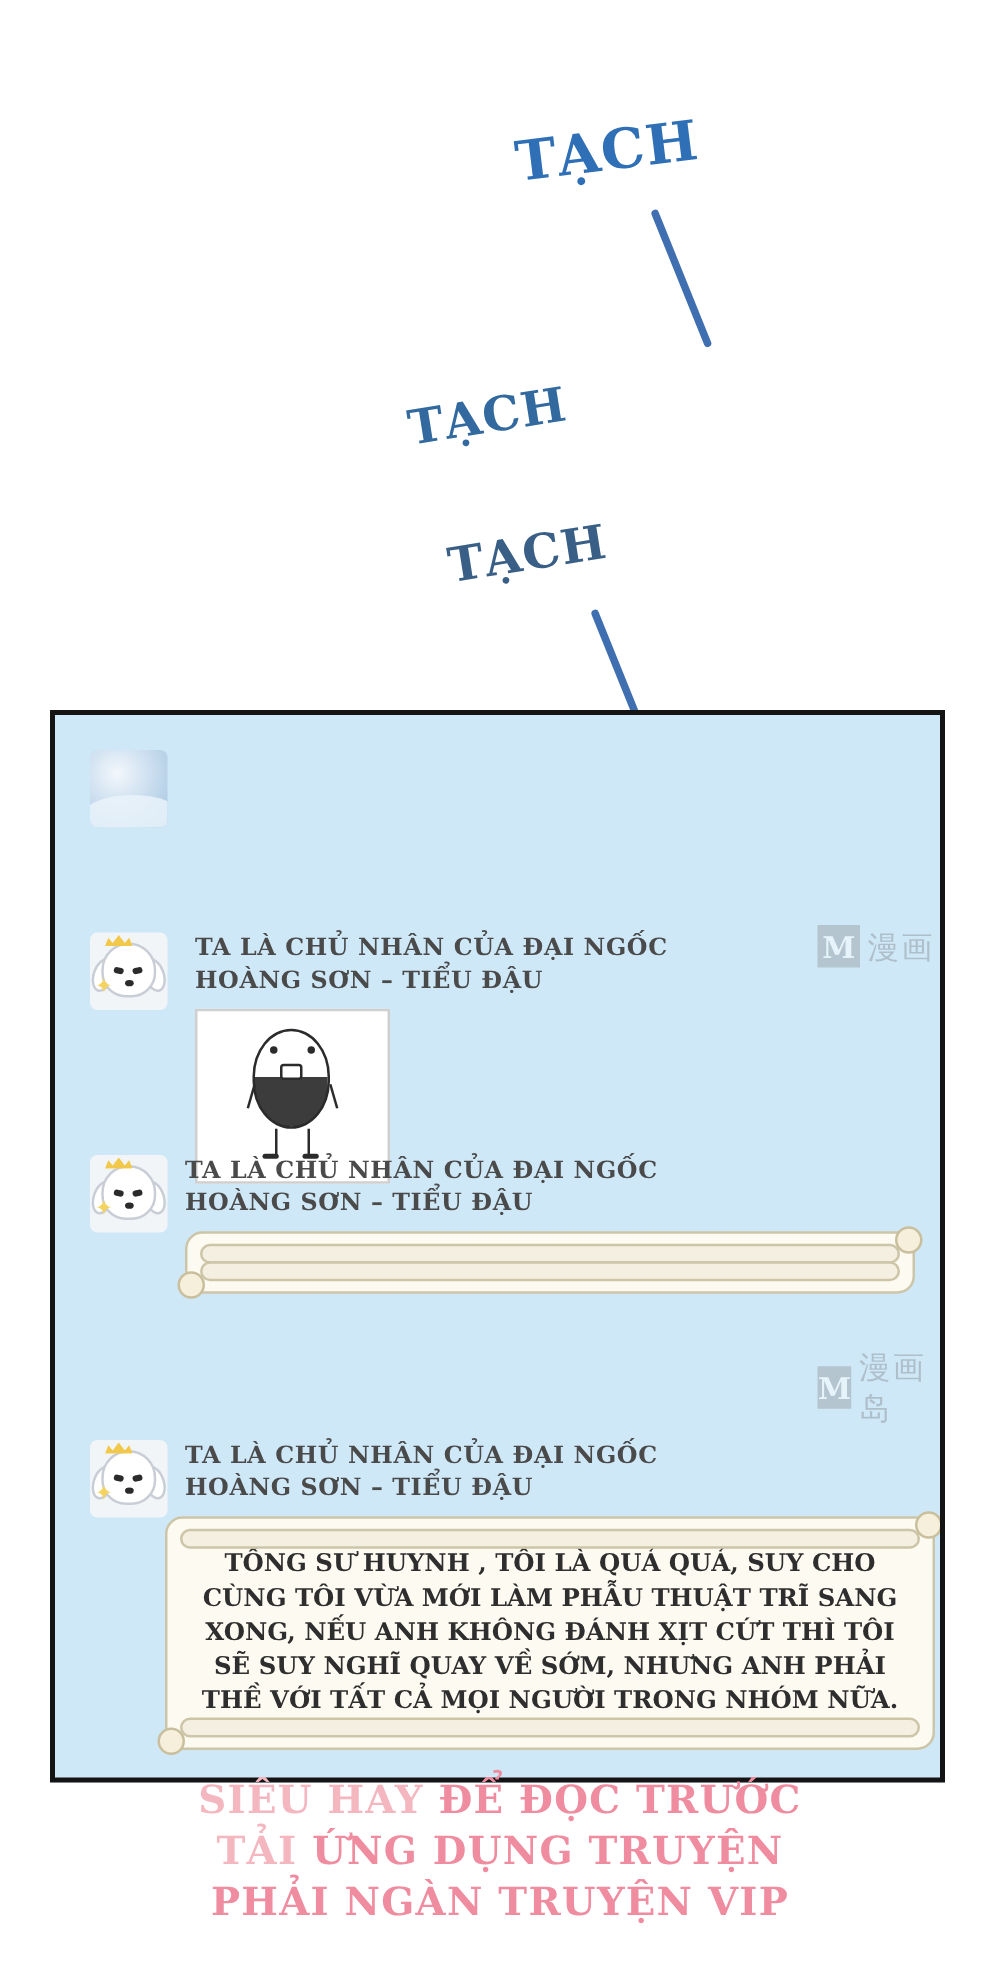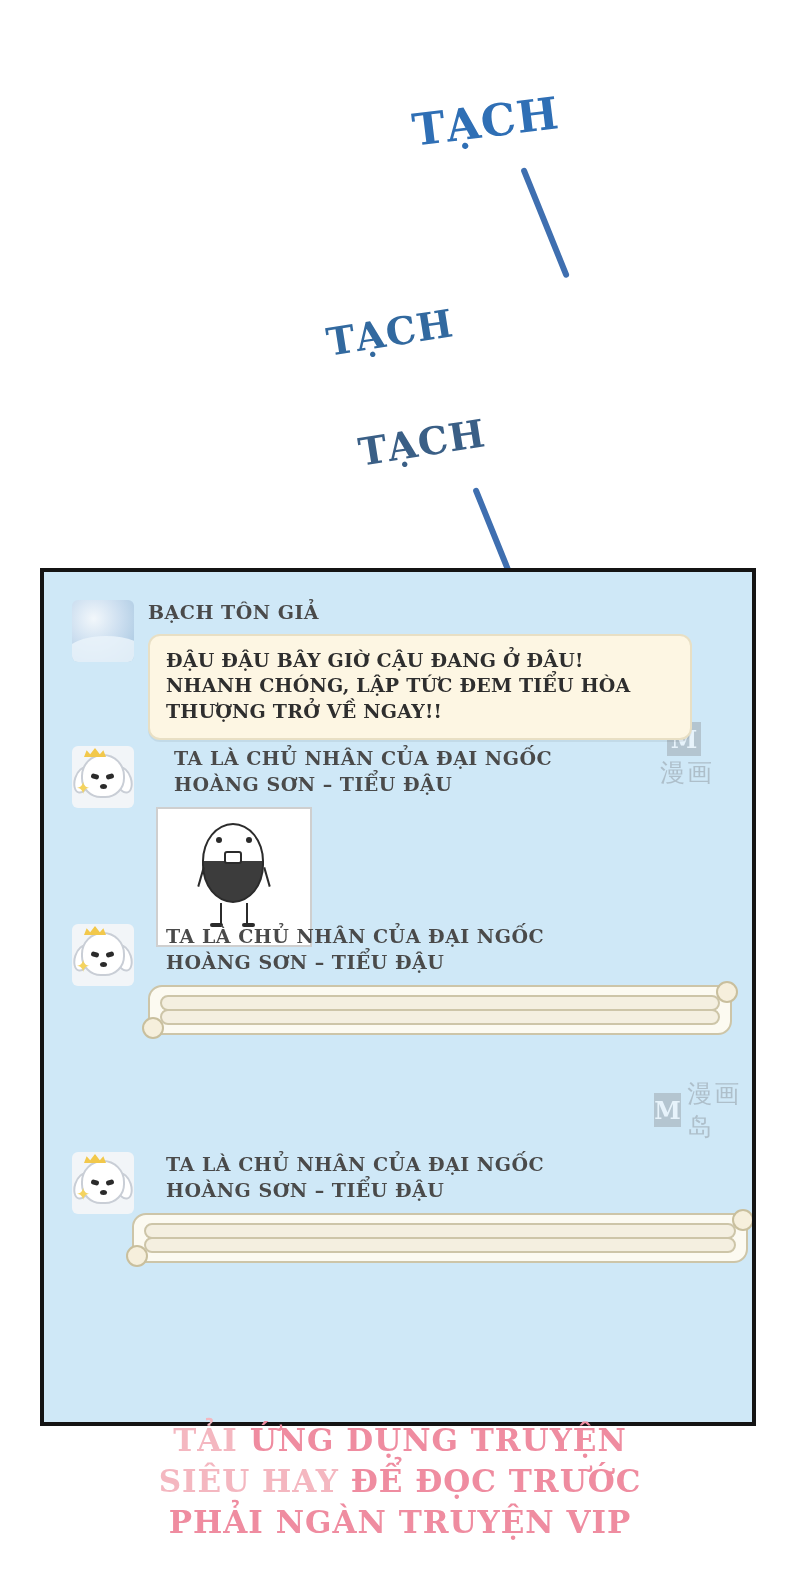--- a/index.html
+++ b/index.html
@@ -89,21 +89,21 @@
     display: flex; align-items: center; justify-content: center;
     font-family: "DejaVu Serif", serif;
   }
   .watermark .wm-text {
     margin-left: 6px;
     font-size: 25px;
     color: #8e979f;
     font-family: "DejaVu Sans", sans-serif;
     letter-spacing: 2px;
   }
-  #wm1 { left: 610px; top: 150px; flex-direction: column; }
+  #wm1 { left: 610px; top: 168px; }
   #wm2 { left: 610px; top: 505px; }
 
   
   .msg-row {
     position: absolute;
     display: flex;
     align-items: flex-start;
   }
 
   .avatar {
@@ -185,21 +185,21 @@
     margin-left: 14px;
   }
   .sender {
     font-family: "DejaVu Serif", serif;
     font-weight: bold;
     color: #4a4a4a;
     font-size: 19px;
     letter-spacing: .5px;
     line-height: 1.35;
   }
-  .sender.two-line { max-width: 430px; margin-left: 18px; }
+  .sender.two-line { max-width: 430px; }
 
   
   .bubble-cream {
     margin-top: 8px;
     background: #fdf6e3;
     border: 2px solid #e8dfc4;
     border-radius: 12px;
     padding: 12px 16px 13px 16px;
     color: #2e2e2e;
     font-family: "DejaVu Serif", serif;
@@ -342,24 +342,20 @@
     <div class="wm-box">M</div>
     <div class="wm-text">漫画</div>
   </div>
   <div class="watermark" id="wm2">
     <div class="wm-box">M</div>
     <div class="wm-text">漫画岛</div>
   </div>
 
   <div class="msg-row" style="left:28px; top:28px; width:660px;">
     <div class="avatar avatar-moon"></div>
-    <div class="msg-body" style="width:560px;">
-      <div class="sender">BẠCH TÔN GIẢ</div>
-      <div class="bubble-cream" style="max-width:508px;">ĐẬU ĐẬU BÂY GIỜ CẬU ĐANG Ở ĐÂU! NHANH CHÓNG, LẬP TỨC ĐEM TIỂU HÒA THƯỢNG TRỞ VỀ NGAY!!</div>
-    </div>
   </div>
 
   <div class="msg-row" style="left:28px; top:174px; width:660px;">
     <div class="avatar avatar-dog">
       <div class="dog-ear l"></div>
       <div class="dog-ear r"></div>
       <div class="dog-head"></div>
       <div class="dog-crown"></div>
       <div class="dog-eye l"></div>
       <div class="dog-eye r"></div>
@@ -412,27 +408,28 @@
       <div class="dog-eye l"></div>
       <div class="dog-eye r"></div>
       <div class="dog-nose"></div>
       <div class="dog-spark">✦</div>
     </div>
     <div class="msg-body" style="width:600px;">
       <div class="sender two-line" style="max-width:400px;">TA LÀ CHỦ NHÂN CỦA ĐẠI NGỐC HOÀNG SƠN – TIỂU ĐẬU</div>
       <div class="bubble-scroll" style="max-width:568px; margin-left:-16px;">
         <span class="knob tr"></span>
         <span class="knob bl"></span>
+        <span>TỐNG SƯ HUYNH , TÔI LÀ QUẢ QUẢ, SUY CHO CÙNG TÔI VỪA MỚI LÀM PHẪU THUẬT TRĨ SANG XONG, NẾU ANH KHÔNG ĐÁNH XỊT CỨT THÌ TÔI SẼ SUY NGHĨ QUAY VỀ SỚM, NHƯNG ANH PHẢI THỀ VỚI TẤT CẢ MỌI NGƯỜI TRONG NHÓM NỮA.</span>
       </div>
     </div>
   </div>
 
 </div>
 
 <div id="promo">
   <div>
+    <span>SIÊU HAY </span><span class="hl">ĐỂ ĐỌC TRƯỚC</span>
+  </div>
+  <div>
     <span>TẢI </span><span class="hl">ỨNG DỤNG TRUYỆN</span>
-  </div>
-  <div>
-    <span>SIÊU HAY </span><span class="hl">ĐỂ ĐỌC TRƯỚC</span>
   </div>
   <div class="hl">PHẢI NGÀN TRUYỆN VIP</div>
 </div>
 
 </body></html>

